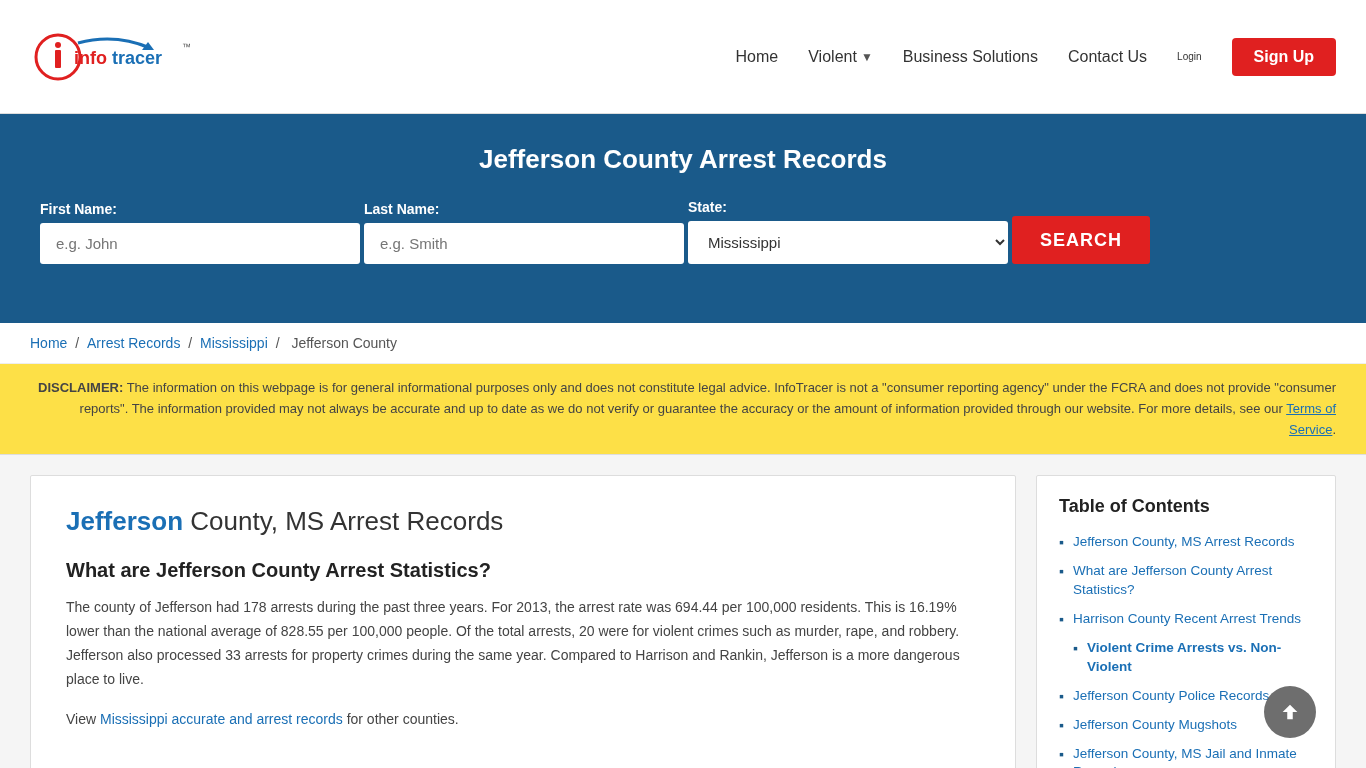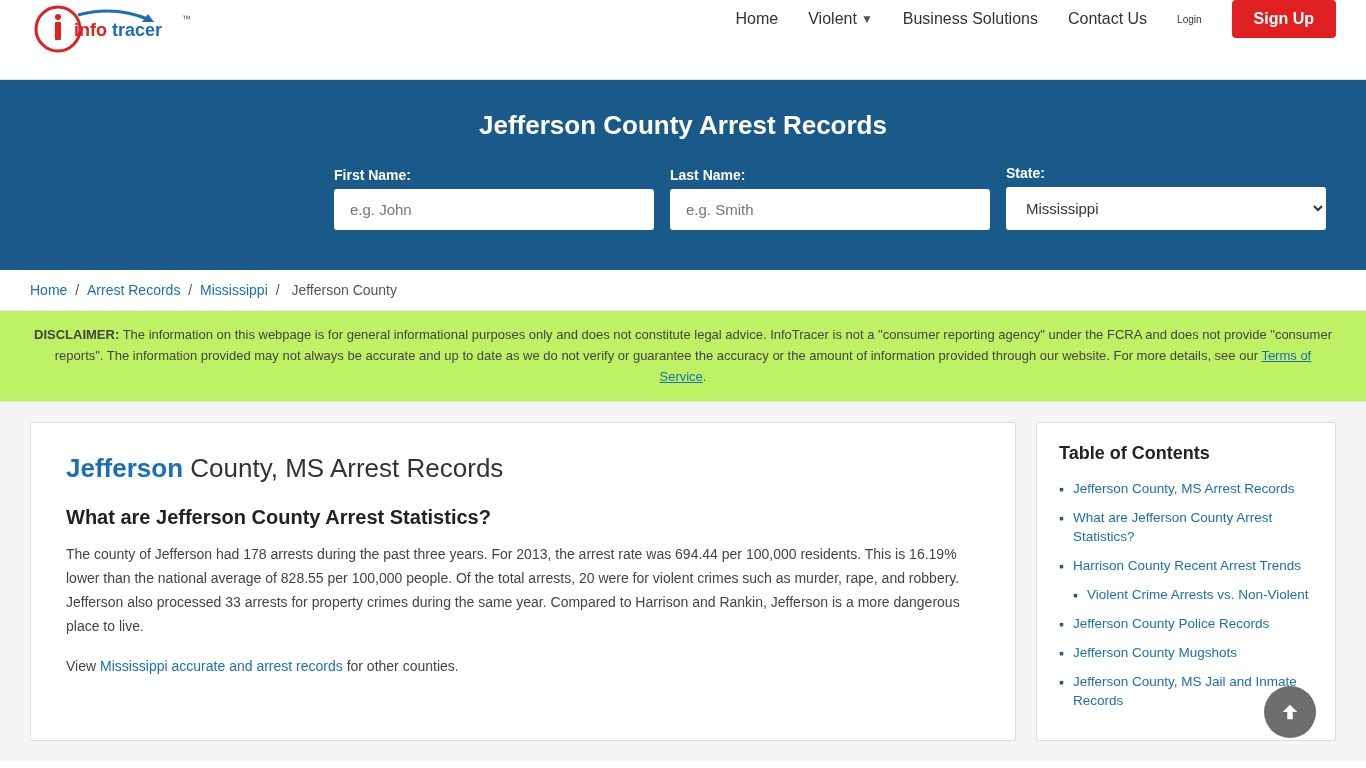--- a/index.html
+++ b/index.html
@@ -4,23 +4,23 @@
   <style>
     * { margin: 0; padding: 0; box-sizing: border-box; }
     body { font-family: Arial, sans-serif; font-size: 14px; color: #333; background: #fff; }
 
     
     .header {
       background: #fff;
       border-bottom: 1px solid #ddd;
       padding: 0 30px;
       display: flex;
-      align-items: flex-start;
+      align-items: center;
       justify-content: space-between;
-      height: 80px;
+      height: 114px;
     }
     nav { display: flex; align-items: center; gap: 30px; }
     .nav-link {
       text-decoration: none;
       color: #333;
       font-size: 16px;
       font-weight: 500;
     }
     .nav-searches { display: flex; align-items: center; gap: 4px; }
     .chevron { font-size: 12px; color: #555; }
@@ -38,34 +38,34 @@
       font-size: 16px;
       font-weight: bold;
       border-radius: 4px;
       cursor: pointer;
       text-decoration: none;
     }
 
     
     .hero {
       background: #1a5a8a;
-      padding: 30px 40px 40px;
+      padding: 30px 40px 59px;
       text-align: center;
     }
     .hero h1 {
       color: #fff;
       font-size: 26px;
       font-weight: bold;
       margin-bottom: 24px;
     }
     .search-form {
       display: flex;
       align-items: flex-end;
-      gap: 16px;
-      justify-content: flex-end;
+      gap: 4px;
+      justify-content: flex-start;
       flex-wrap: wrap;
     }
     .form-group { display: flex; flex-direction: column; align-items: flex-start; }
     .form-group label {
       color: #fff;
       font-size: 14px;
       font-weight: bold;
       margin-bottom: 6px;
     }
     .form-group input {
@@ -108,26 +108,26 @@
       background: #fff;
       border-bottom: 1px solid #eee;
       font-size: 14px;
       color: #555;
     }
     .breadcrumb a { color: #1a6fb5; text-decoration: none; }
     .breadcrumb span { color: #555; margin: 0 4px; }
 
     
     .disclaimer {
-      background: #bef264;
+      background: #fde047;
       border-bottom: 1px solid #ddd;
       padding: 14px 30px;
       font-size: 13px;
       color: #444;
-      text-align: center;
+      text-align: right;
       line-height: 1.6;
     }
     .disclaimer strong { font-weight: bold; }
     .disclaimer a { color: #1a6fb5; }
 
     
     .content-wrapper {
       display: flex;
       max-width: 1366px;
       gap: 0;
@@ -189,20 +189,21 @@
     }
     .toc ul li::before {
       content: '▪';
       position: absolute;
       left: 0;
       color: #1a5a8a;
       font-size: 14px;
     }
     .toc ul li.sub {
       padding-left: 28px;
+      font-weight: bold;
     }
     .toc ul li.sub::before {
       left: 14px;
     }
     .toc ul li a { color: #1a6fb5; text-decoration: none; }
 
     
     .back-to-top {
       position: fixed;
       bottom: 30px;
@@ -273,20 +274,21 @@
       <label>State:</label>
       <select>
         <option>Mississippi</option>
         <option>Alabama</option>
         <option>Alaska</option>
         <option>Arizona</option>
         <option>Arkansas</option>
         <option>California</option>
       </select>
     </div>
+    <button class="btn-search">SEARCH</button>
   </div>
 </section>
 
 <div class="breadcrumb">
   <a href="#">Home</a>
   <span> / </span>
   <a href="#">Arrest Records</a>
   <span> / </span>
   <a href="#">Mississippi</a>
   <span> / </span>

